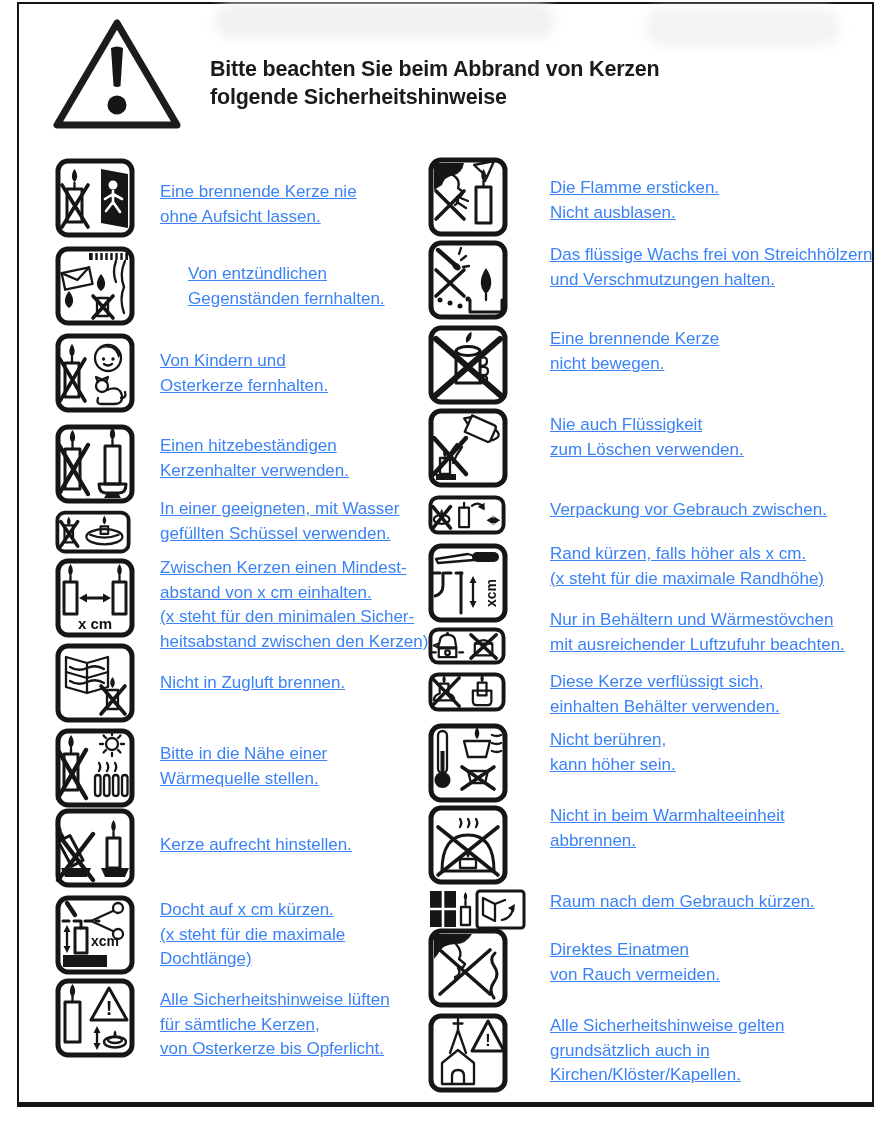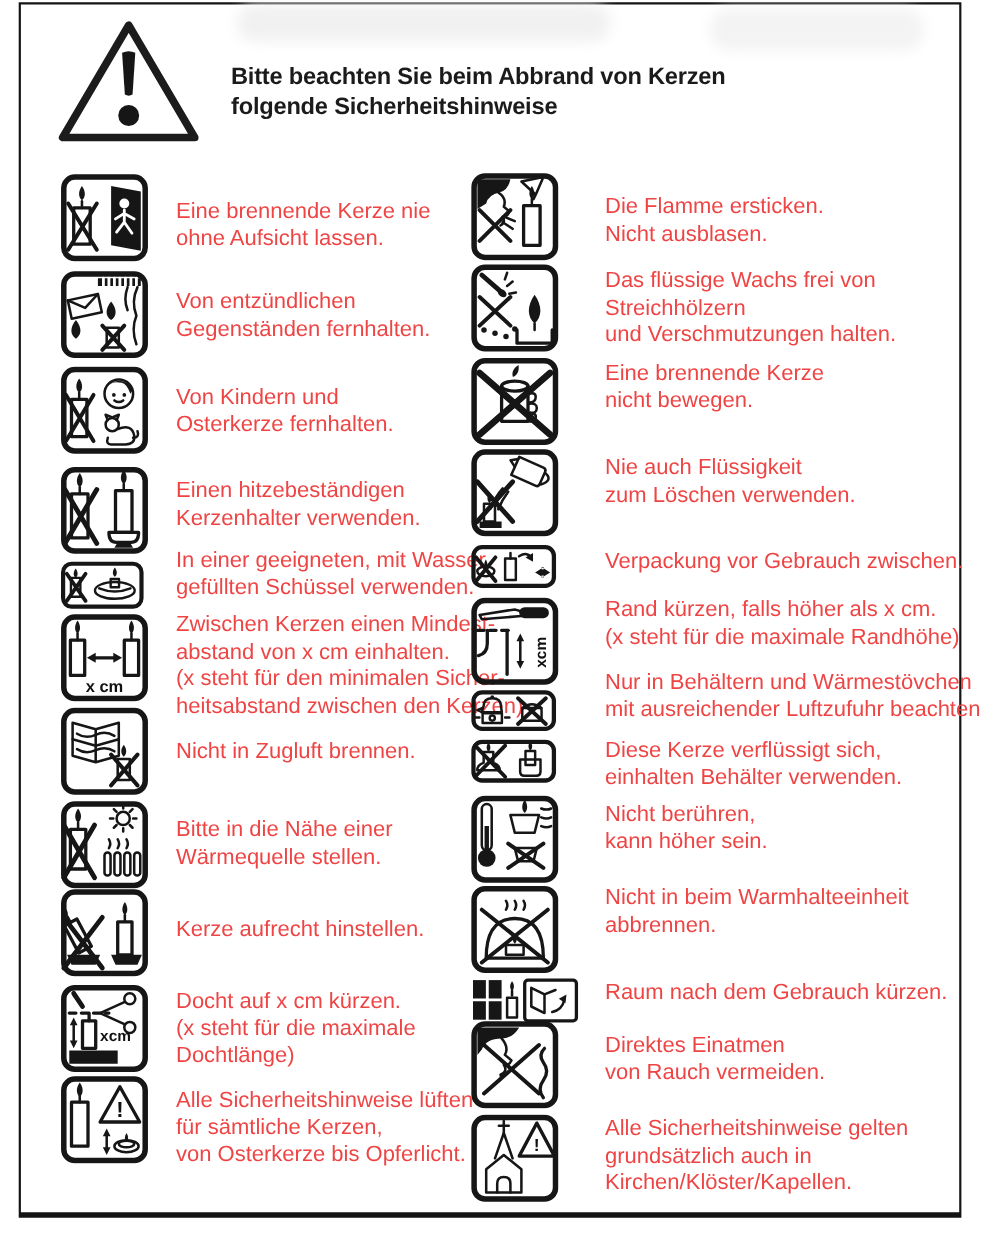--- a/index.html
+++ b/index.html
@@ -14,22 +14,22 @@
   .smudge{position:absolute;background:#f1f1f1;border-radius:40px;filter:blur(6px);}
   .warn-tri{position:absolute;left:50px;top:16px;}
   .title{
     position:absolute;left:210px;top:56px;width:560px;
     font-size:21.5px;line-height:27.5px;font-weight:bold;color:#1b1b1b;
     white-space:pre-line;letter-spacing:-0.2px;
   }
   .row{position:absolute;}
   .icon{position:absolute;left:0;top:0;}
   .txt{
-    position:absolute;white-space:pre-line;font-size:20px;line-height:24.5px;
-    color:#ef4444;width:370px;
+    position:absolute;white-space:pre-line;font-size:17px;line-height:24.5px;
+    color:#3b82f6;width:370px;text-decoration:underline;
   }
   .col-l .txt{left:105px;}
   .col-r .txt{left:98px;margin-left:24px;}
   
   svg .bd{fill:none;stroke:#161616;stroke-width:5;}
   svg .bw{fill:none;stroke:#161616;stroke-width:4;}
   svg .s2{fill:none;stroke:#161616;stroke-width:2.3;stroke-linecap:round;stroke-linejoin:round;}
   svg .s3{fill:none;stroke:#161616;stroke-width:3;stroke-linecap:round;stroke-linejoin:round;}
   svg .x{fill:none;stroke:#161616;stroke-width:3.6;stroke-linecap:round;}
   svg .x4{fill:none;stroke:#161616;stroke-width:4.4;stroke-linecap:round;}
@@ -83,21 +83,21 @@
       <g transform="rotate(-12 22 32)">
         <rect class="s2" x="8" y="24" width="28" height="17"></rect>
         <path class="s2" d="M8 24 L22 34 L36 24"></path>
       </g>
       <path class="f" d="M14 45 c5.5 7 5.5 13 0 17 c-5.5 -4 -5.5 -10 0 -17"></path>
       <path class="f" d="M46 28 c5.5 7 5.5 13 0 17 c-5.5 -4 -5.5 -10 0 -17"></path>
       <rect class="s2" x="42" y="52" width="11" height="18"></rect>
       <path class="x" d="M38 50 L58 72 M58 50 L38 72"></path>
     </svg>
   </div>
-  <div class="txt" style="top:16px;">Von entzündlichen
+  <div class="txt" style="top:16px;margin-left:28px;">Von entzündlichen
 Gegenständen fernhalten.</div>
 </div>
 
 <div class="row col-l" style="left:55px;top:333px;">
   <div class="icon">
     <svg width="80" height="80" viewBox="0 0 80 80">
       <rect class="bd" x="3" y="3" width="74" height="74" rx="10"></rect>
       <rect class="s3" x="10" y="30" width="14" height="34"></rect>
       <path class="s2" d="M17 24 v6"></path>
       <path class="f" d="M17 11 c3.5 5 3.5 10 0 13 c-3.5 -3 -3.5 -8 0 -13"></path>

